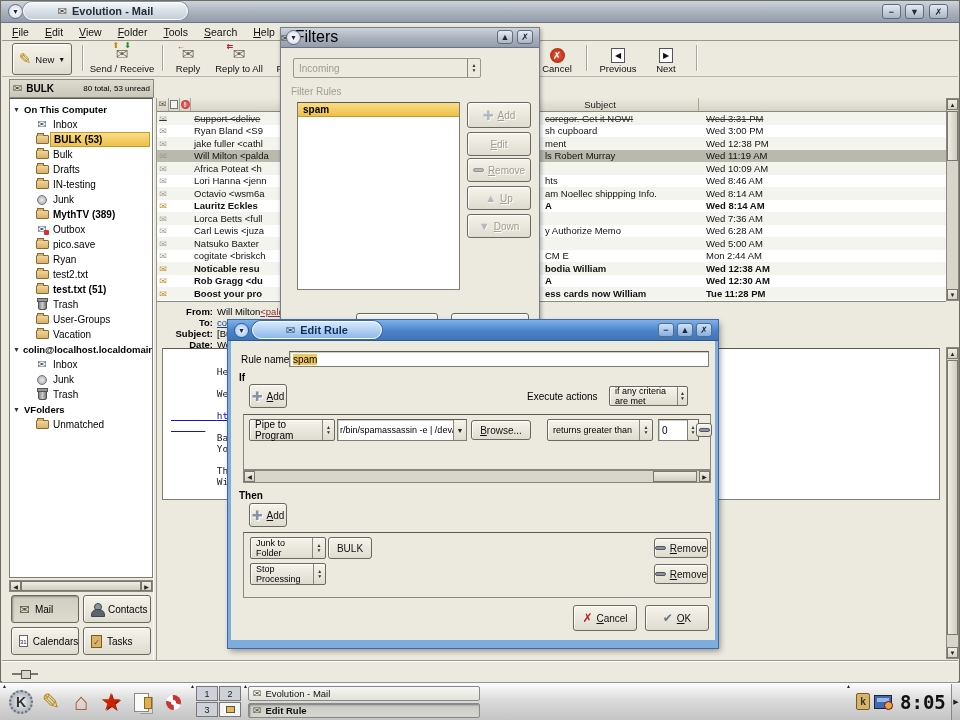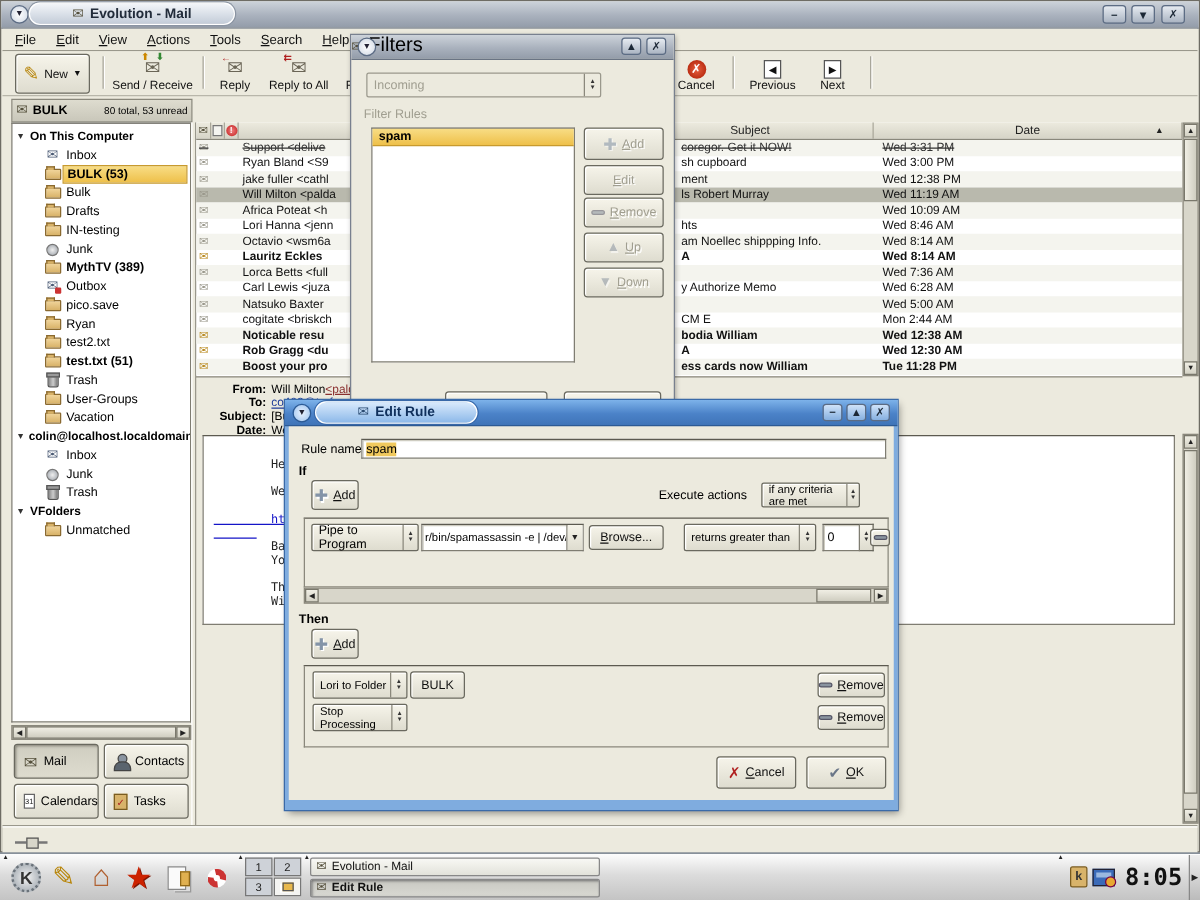--- a/index.html
+++ b/index.html
@@ -236,21 +236,21 @@
     </span>
     <span class="winbtn" style="right:58px">−</span>
     <span class="winbtn" style="right:35px">▼</span>
     <span class="winbtn" style="right:11px">✗</span>
   </div>
 
   <div class="menubar">
     <span class="accel">File</span>
     <span class="accel">Edit</span>
     <span class="accel">View</span>
-    <span class="accel">Actions</span>
+    <span class="accel">Folder</span>
     <span class="accel">Tools</span>
     <span class="accel">Search</span>
     <span class="accel">Help</span>
   </div>
 
   <div class="toolbar">
     <div class="tbtn raisedbtn" style="left:10px;width:60px;flex-direction:row;gap:4px;justify-content:center">
       <span class="ticon" style="color:#b8860b">✎</span>
       <span>New</span>
       <span style="font-size:7px">▼</span>
@@ -484,24 +484,20 @@
           <span class="env" style="font-size:9px">✉</span>
         </span>
       <span class="cell c-att">
           <span class="att-ic"></span>
         </span>
       <span class="cell c-flag">
           <span class="flag-ic">!</span>
         </span>
       <span class="cell c-from">From</span>
       <span class="cell c-subj">Subject</span>
-      <span class="cell c-date">
-        <span>Date</span>
-        <span class="sort-arrow">▲</span>
-      </span>
     </div>
     <div class="mrow deleted">
       <span class="c-env" style="text-align:center"><span class="env-g">✉</span></span>
       <span class="c-att"></span>
       <span class="c-flag"></span>
       <span class="c-from">Support &lt;delive</span>
       <span class="c-subj">coregor. Get it NOW!</span>
       <span class="c-date">Wed 3:31 PM</span>
     </div>
       <div class="mrow">
@@ -797,21 +793,21 @@
   </div>
 
   <div class="abs" style="left:8px;top:170px;font-size:10px;font-weight:bold">Then</div>
   <div class="btn abs" style="left:18px;top:183px;width:38px;height:24px">
     <span class="plus-ic">✚</span>
     <span class="accel">Add</span>
   </div>
 
   <div class="er-frame" style="left:12px;top:212px;width:468px;height:66px">
     <div class="optmenu abs" style="left:6px;top:4px;width:76px;height:22px;font-size:9px">
-      <span>Lori to Folder</span>
+      <span>Junk to Folder</span>
       <span class="spin">▲<br>▼</span>
     </div>
     <div class="btn abs" style="left:84px;top:4px;width:44px;height:22px">
       <span>BULK</span>
     </div>
     <div class="btn abs" style="left:410px;top:5px;width:54px;height:20px">
       <span class="minus-ic"></span>
       <span class="accel">Remove</span>
     </div>
     <div class="optmenu abs" style="left:6px;top:30px;width:76px;height:22px;font-size:9px">

